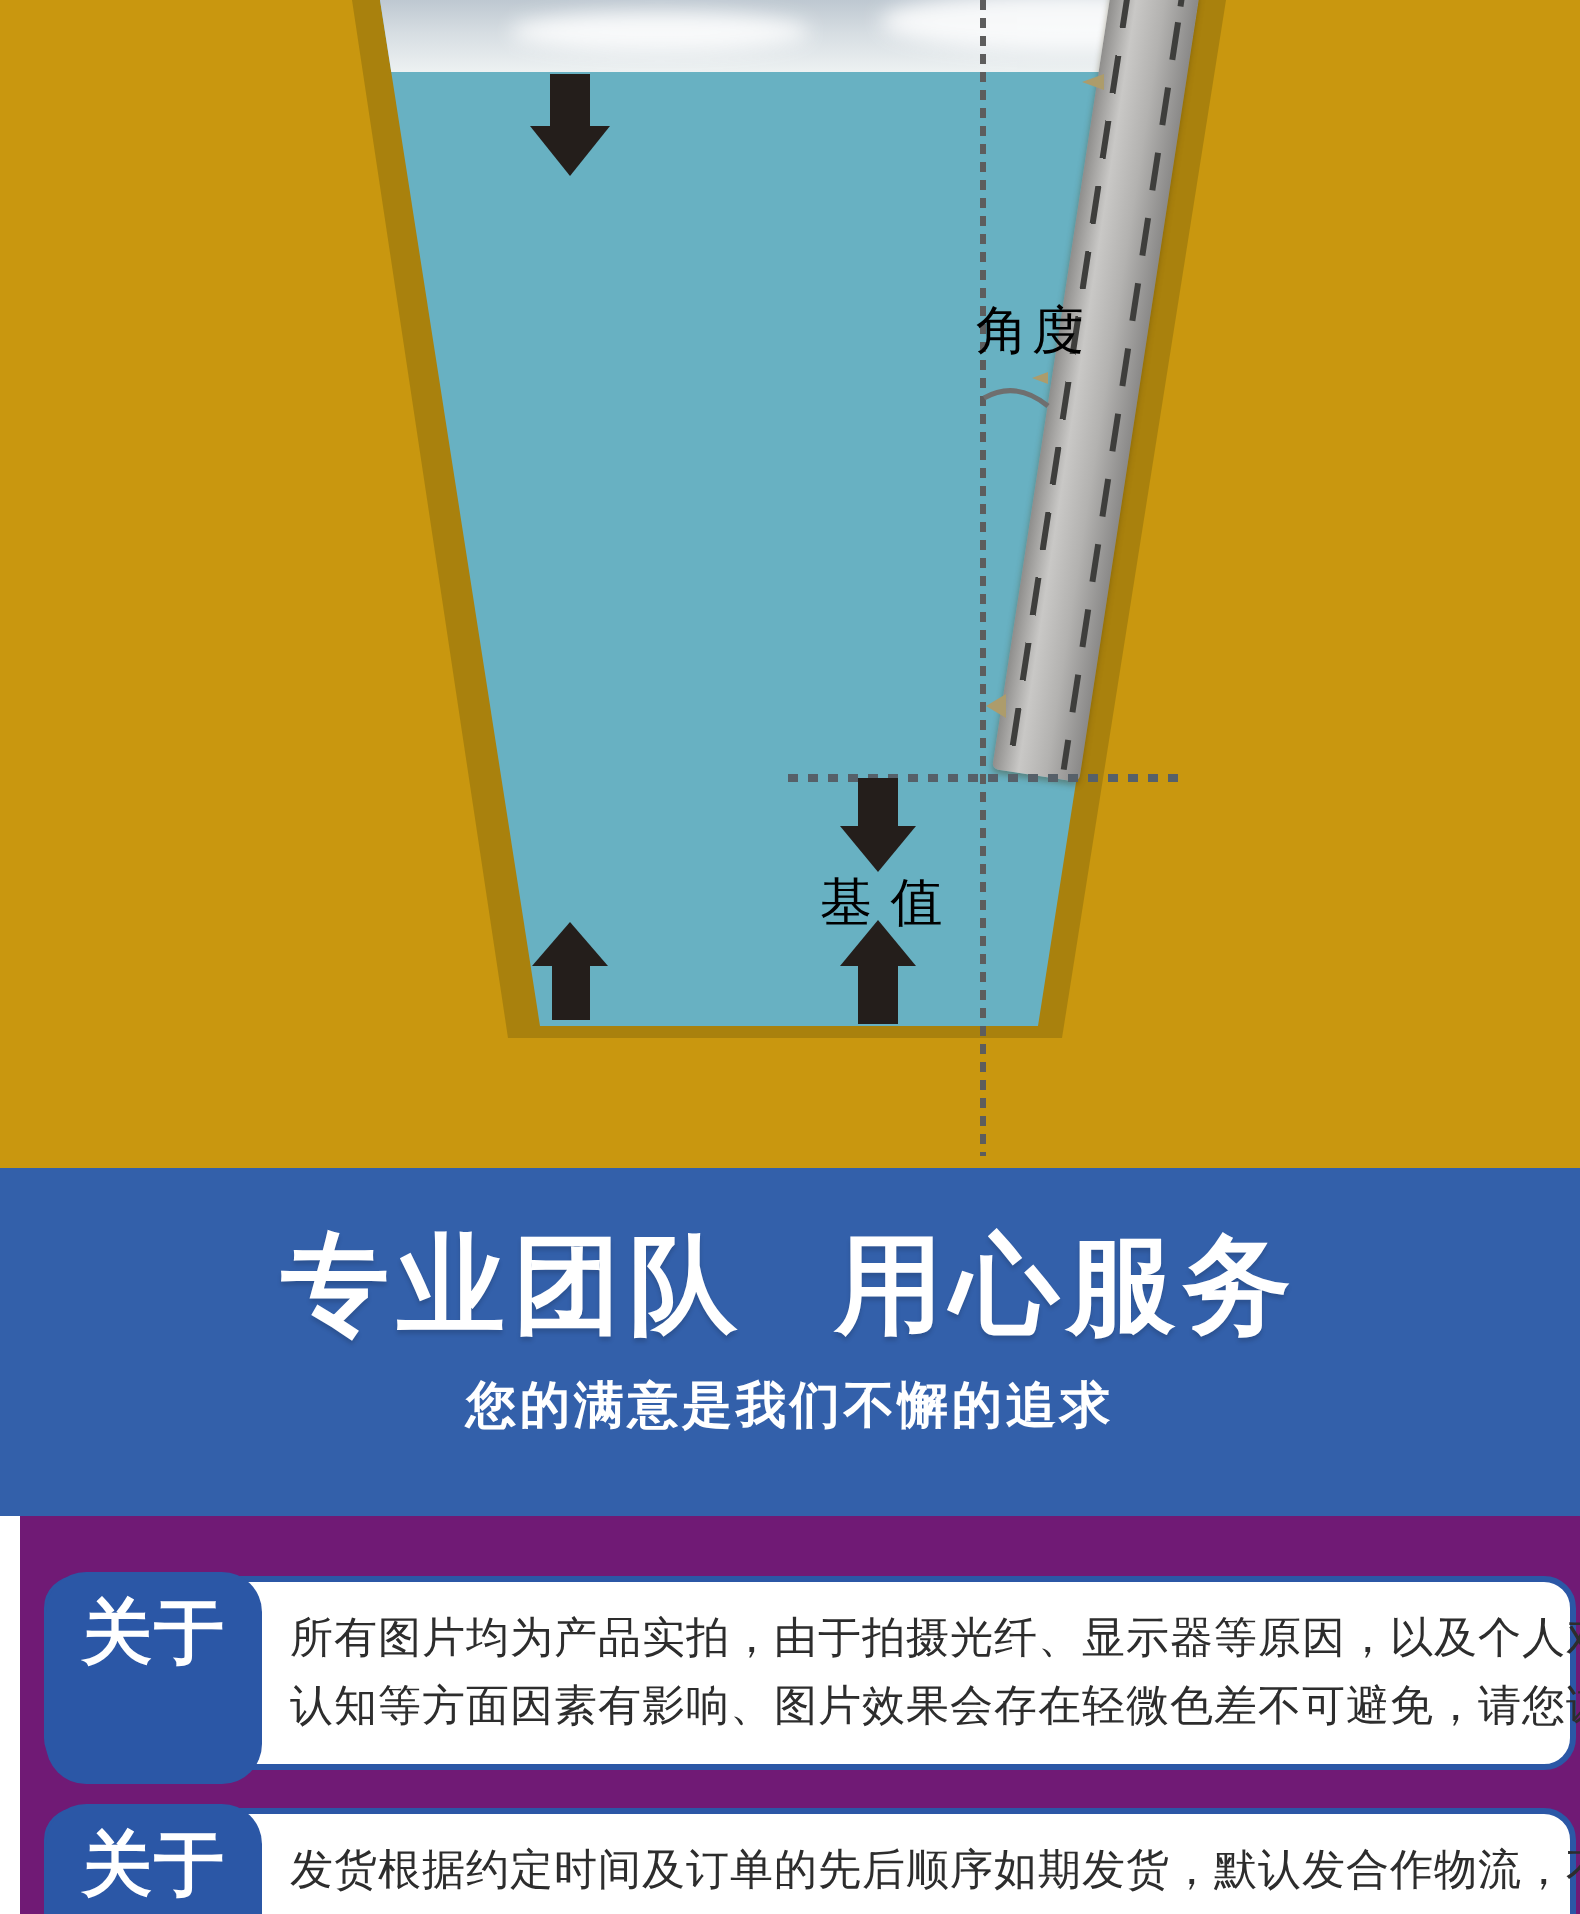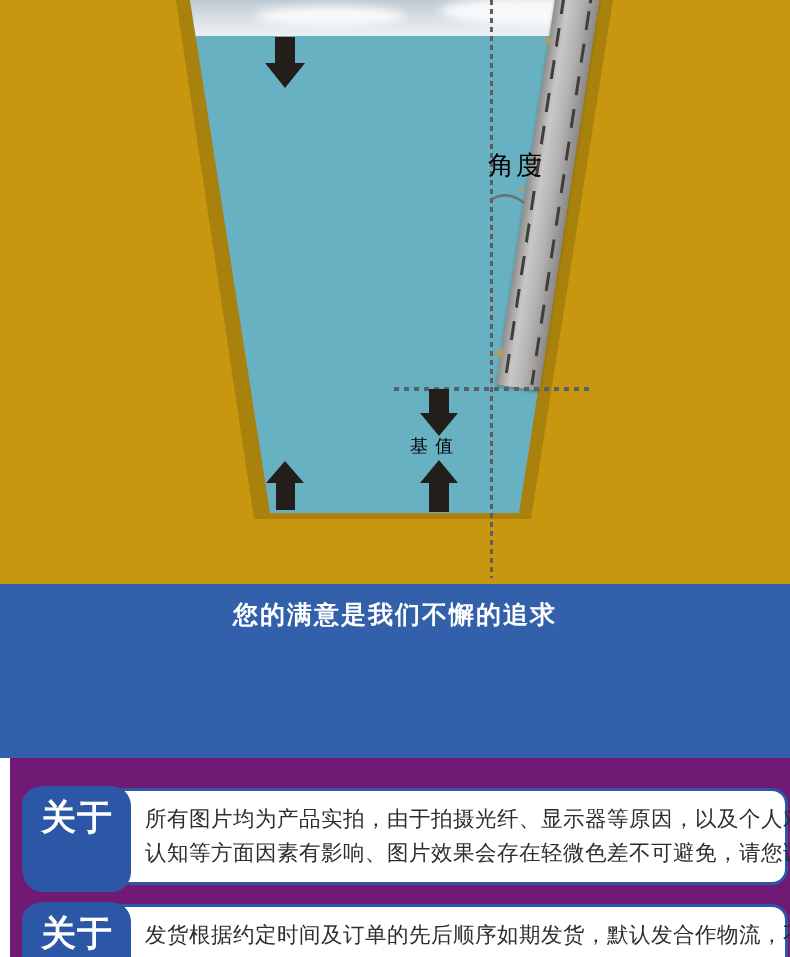--- a/index.html
+++ b/index.html
@@ -65,21 +65,21 @@
   .a2s{left:429px;top:389px;width:20px;height:25px;}
   .a2h{left:420px;top:413px;border-left:19px solid transparent;border-right:19px solid transparent;border-top:23px solid #241E1B;}
   .a3h{left:420px;top:460px;border-left:19px solid transparent;border-right:19px solid transparent;border-bottom:23px solid #241E1B;}
   .a3s{left:429px;top:482px;width:20px;height:30px;}
   .a4h{left:266px;top:461px;border-left:19px solid transparent;border-right:19px solid transparent;border-bottom:22px solid #241E1B;}
   .a4s{left:276px;top:482px;width:19px;height:28px;}
 
   .dlabel{position:absolute;color:#000000;white-space:nowrap;}
   .lbl-water{left:245px;top:238px;font-size:27px;letter-spacing:3px;}
   .lbl-angle{left:488px;top:148px;font-size:26px;letter-spacing:2px;}
-  .lbl-base{left:410px;top:434px;font-size:18px;letter-spacing:1px;}
+  .lbl-base{left:410px;top:434px;font-size:26px;letter-spacing:1px;}
 
   
   .banner{width:790px;height:174px;background:#3360AA;text-align:center;color:#ffffff;overflow:hidden;}
   .banner-title{
     margin-top:31px;font-size:54px;font-weight:bold;line-height:1.05;
     letter-spacing:4px;word-spacing:26px;text-shadow:0 2px 2px rgba(0,0,0,.15);
   }
   .banner-sub{margin-top:14px;font-size:25px;font-weight:bold;letter-spacing:2px;}
 
   
@@ -140,20 +140,21 @@
     <div class="head a3h"></div>
     <div class="shaft a3s"></div>
     <div class="head a4h"></div>
     <div class="shaft a4s"></div>
 
     <span class="dlabel lbl-angle">角度</span>
     <span class="dlabel lbl-base">基 值</span>
   </div>
 
   <div class="banner">
+    <div class="banner-title">专业团队 用心服务</div>
     <div class="banner-sub">您的满意是我们不懈的追求</div>
   </div>
 
   <div class="cards">
 
     <div class="card card1">
       <div class="tag">
         <div>关于</div>
       </div>
       <div class="card-text">

